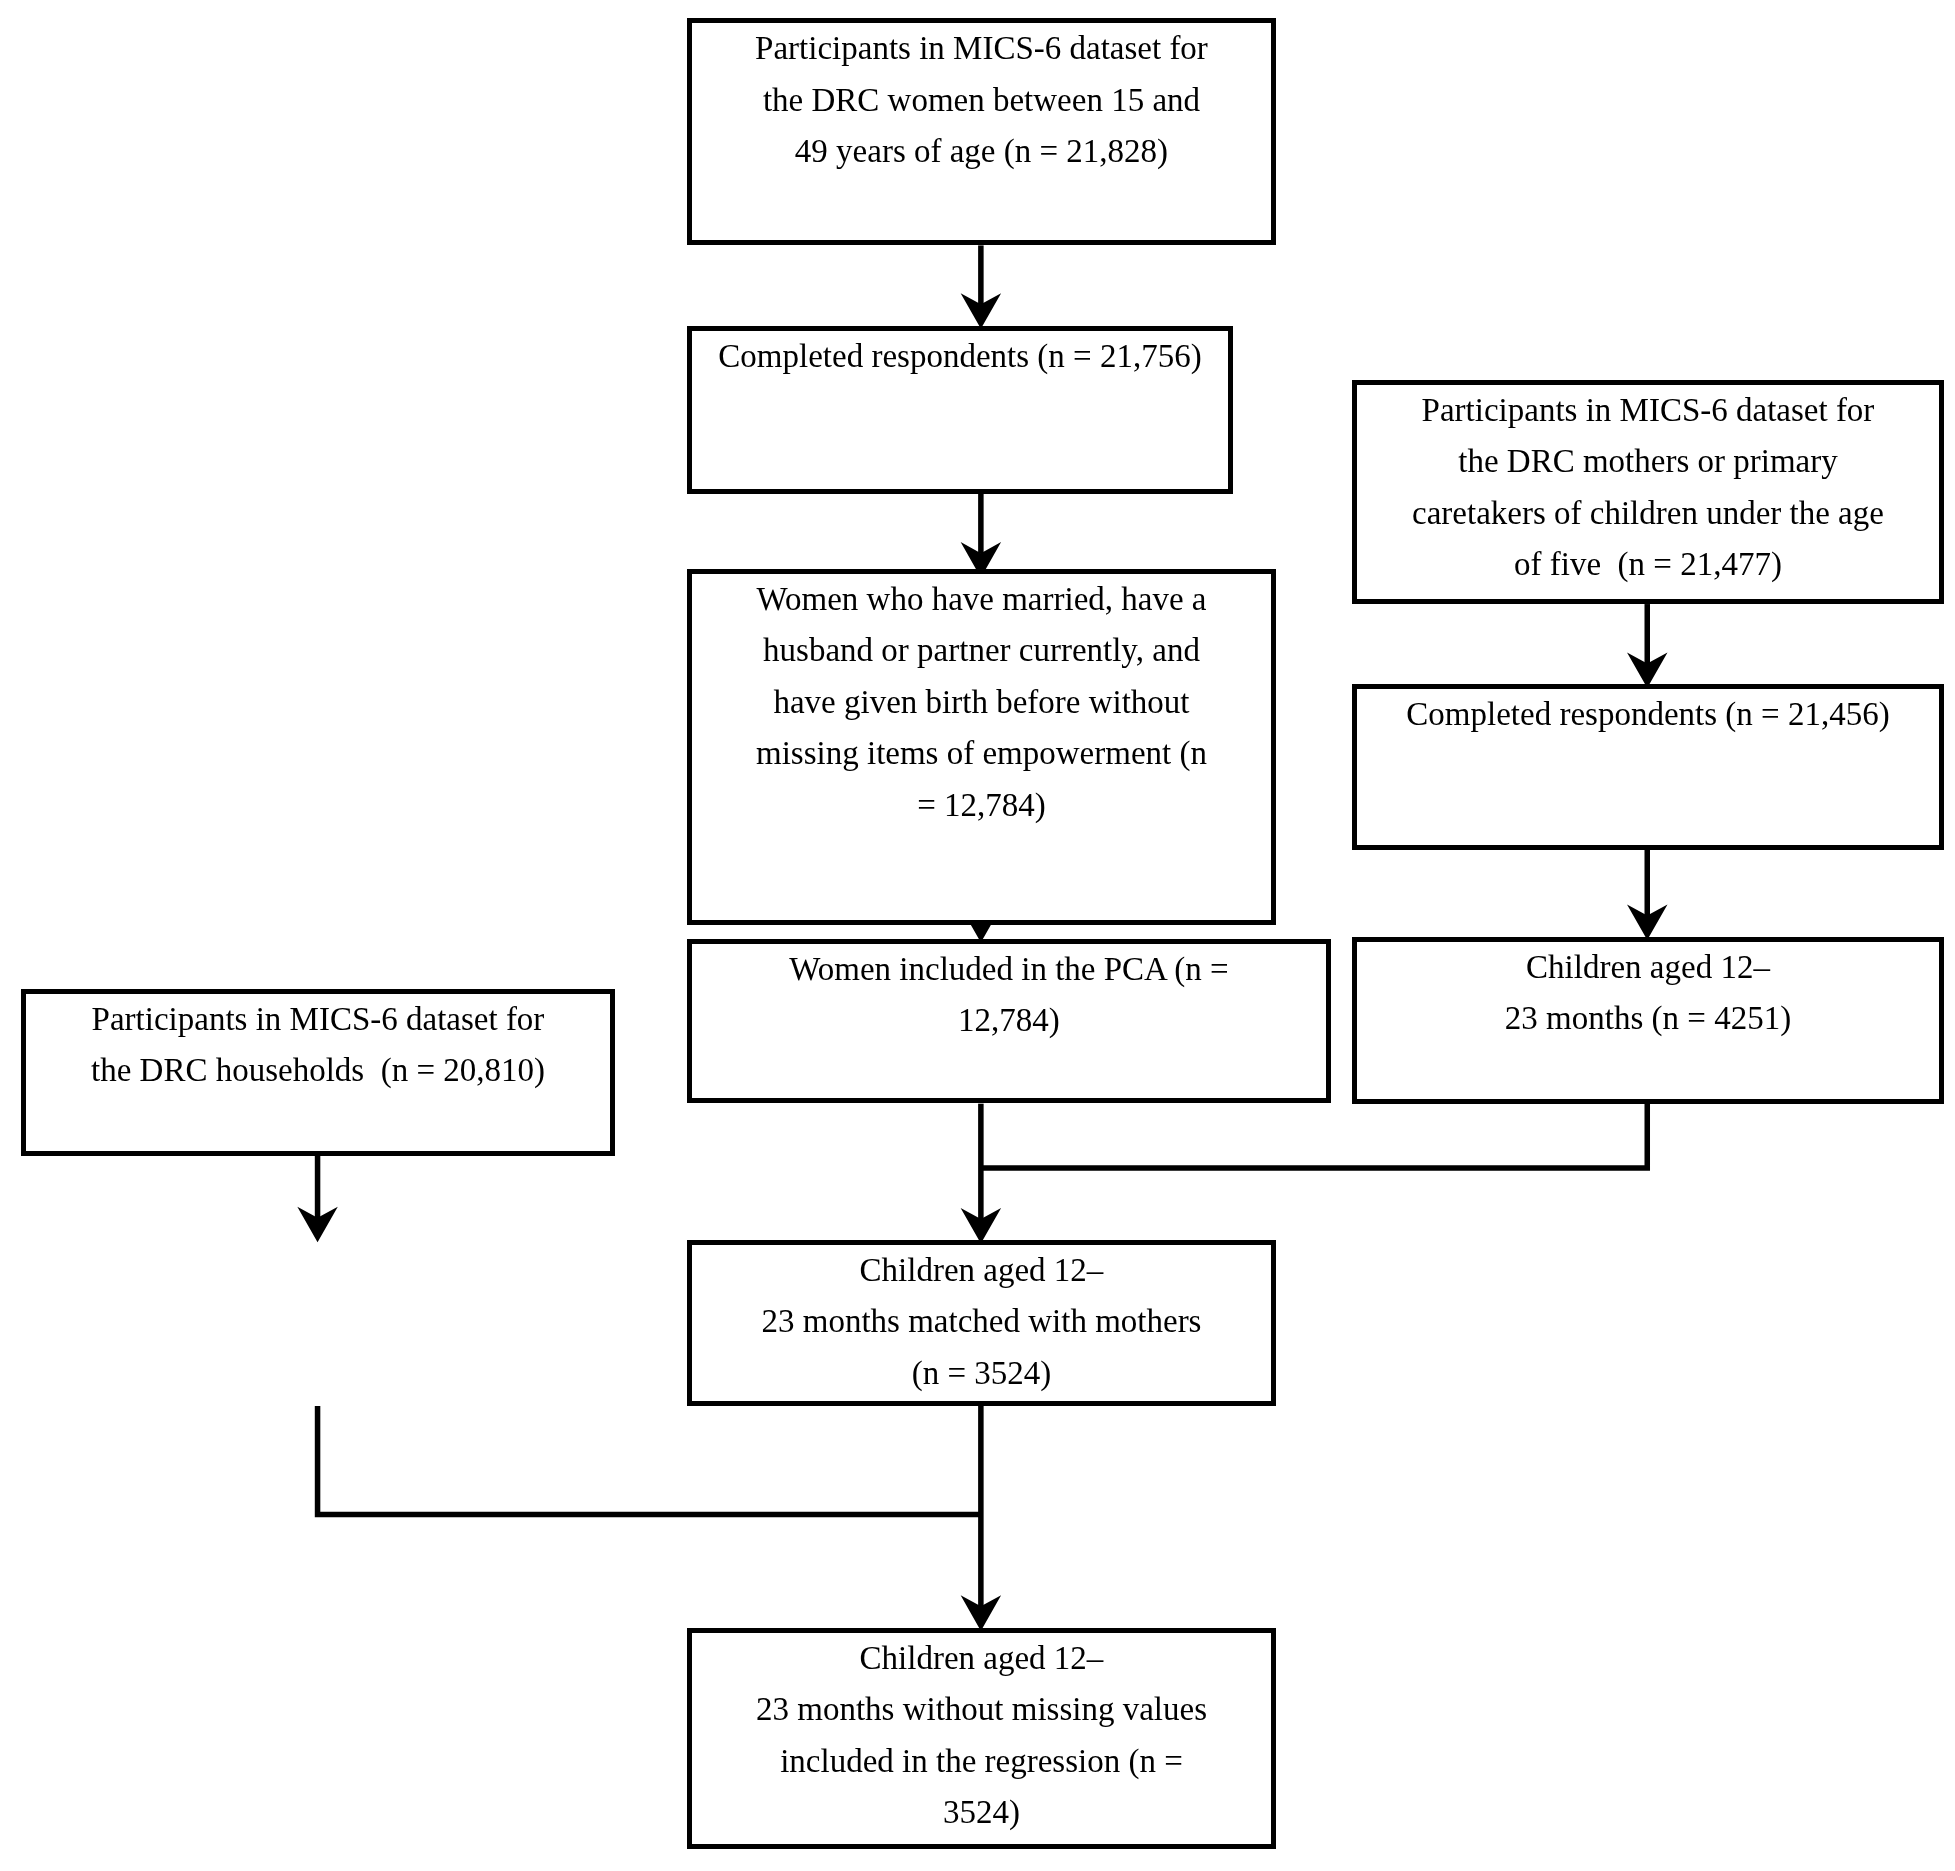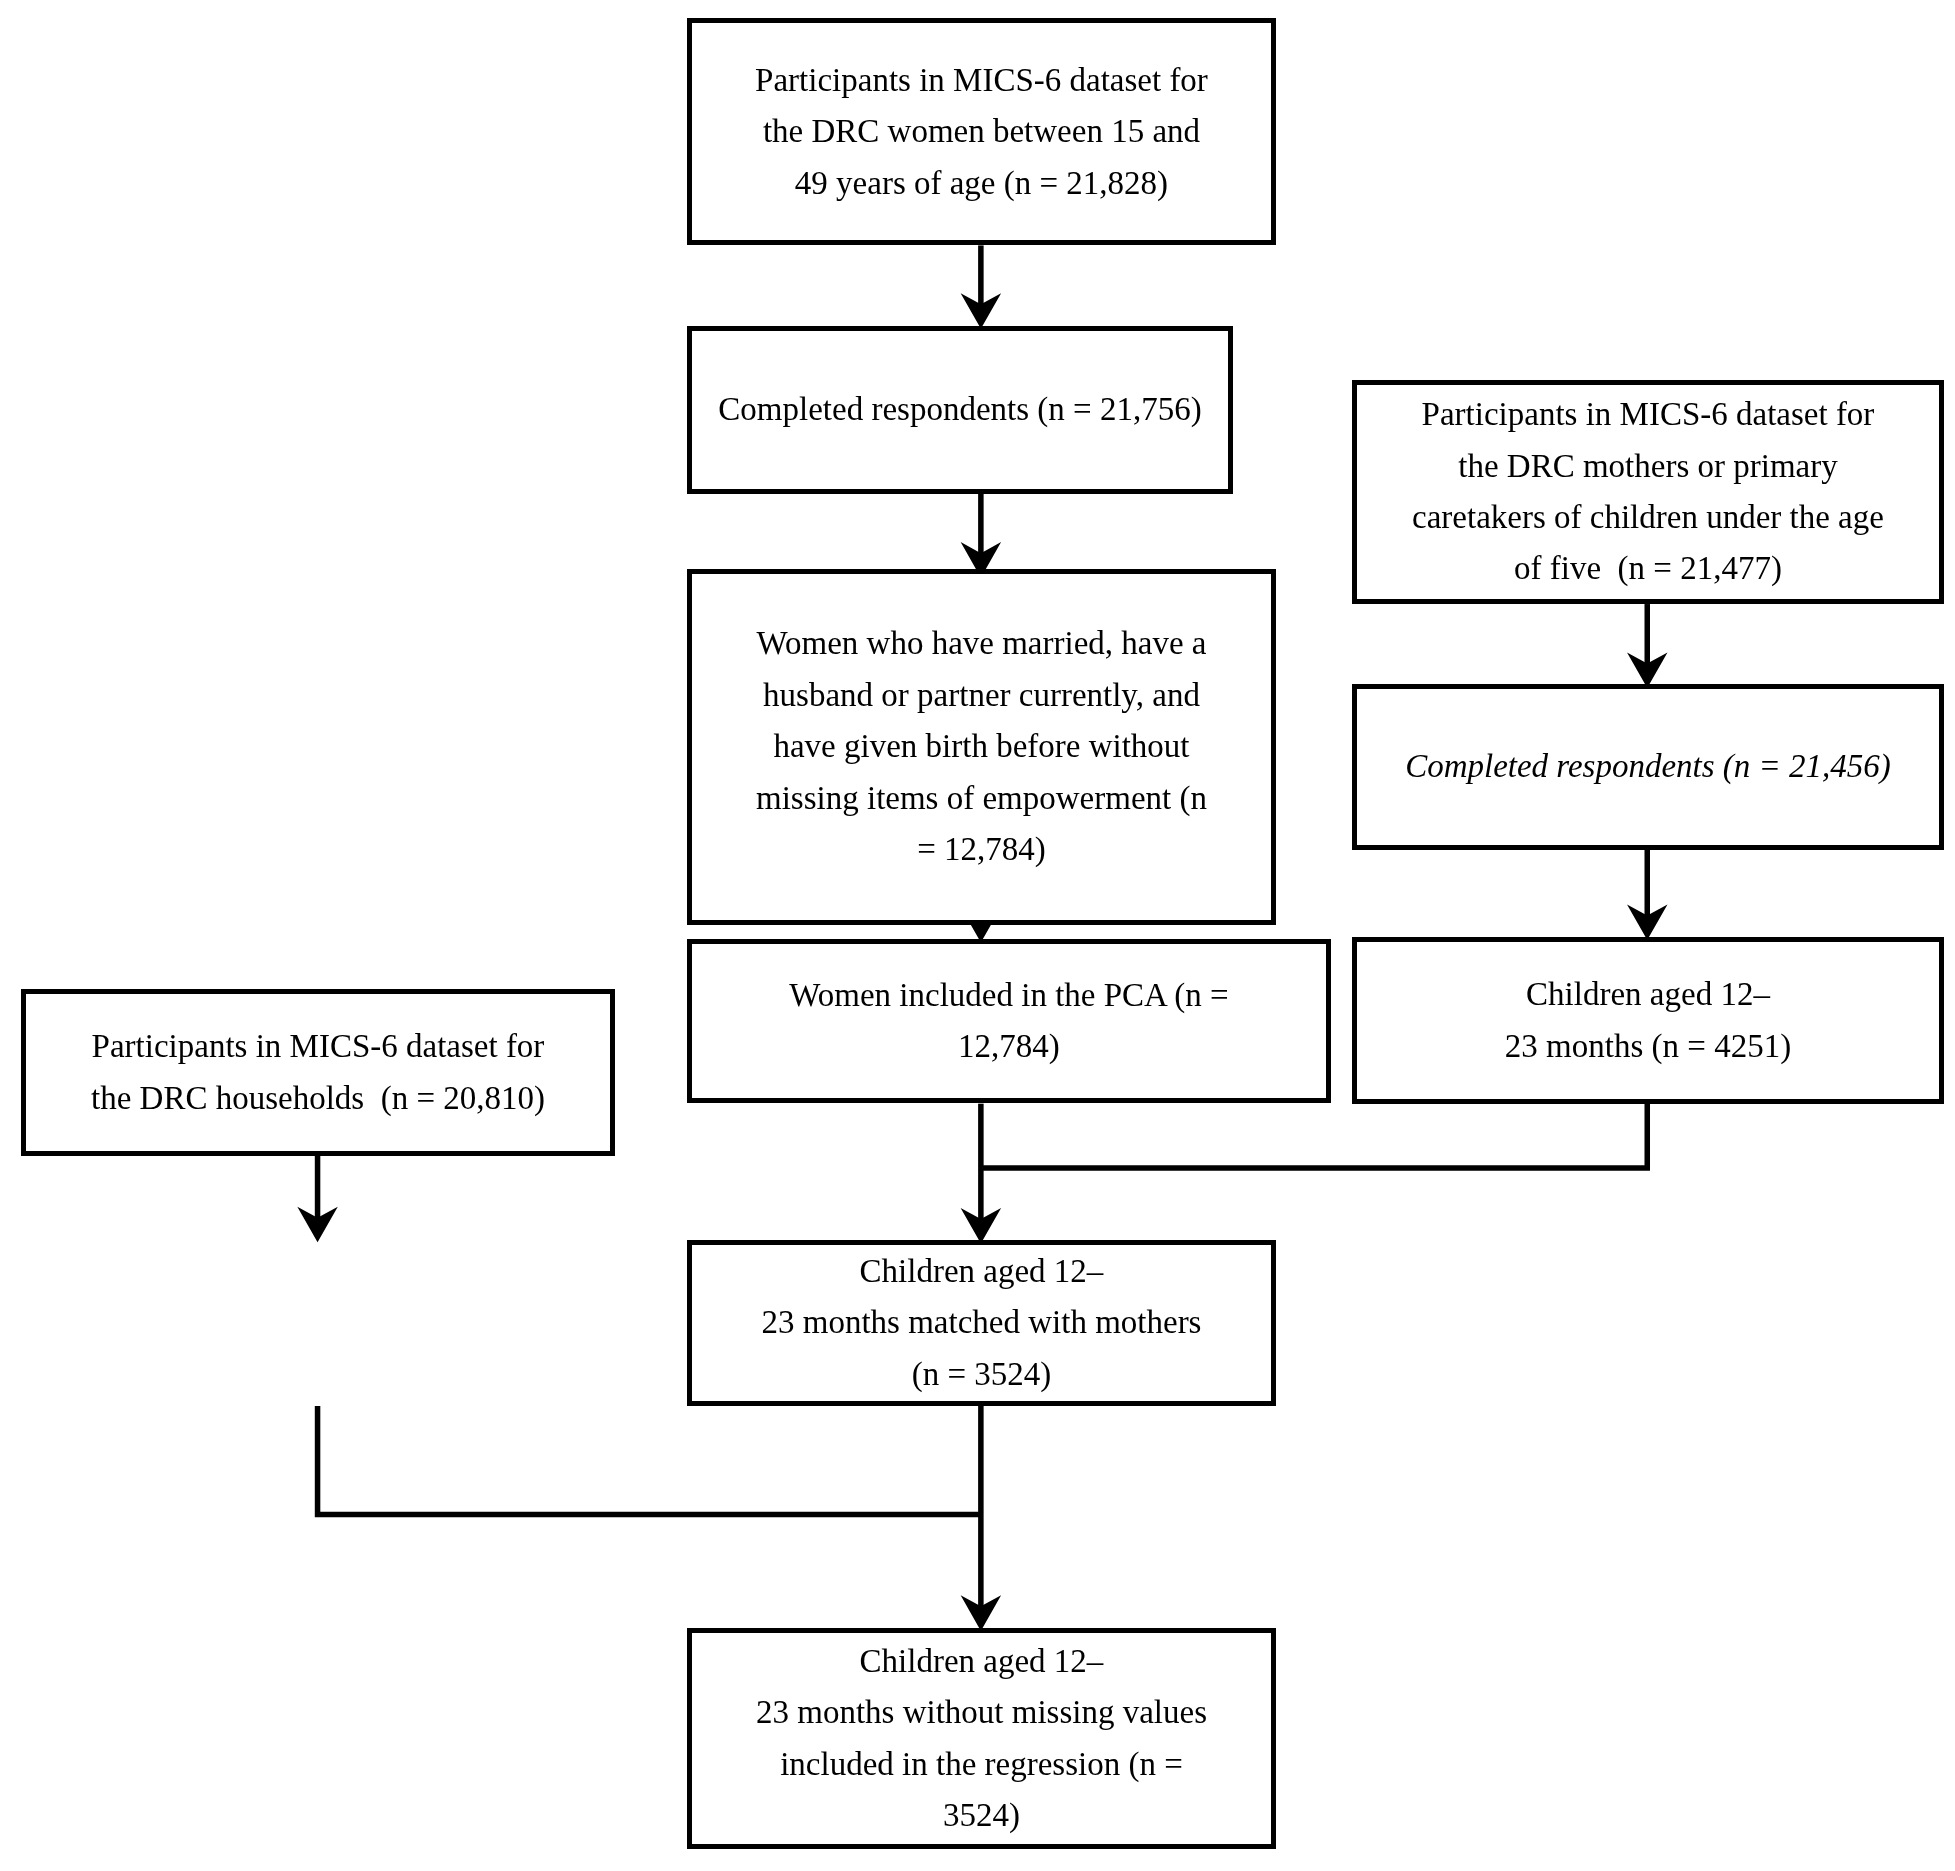--- a/index.html
+++ b/index.html
@@ -21,21 +21,21 @@
     top: 0;
     width: 1955px;
     height: 1872px;
   }
   .node {
     position: absolute;
     box-sizing: border-box;
     border: 5.5px solid #000000;
     background: #ffffff;
     display: flex;
-    align-items: center;
+    align-items: flex-start;
     justify-content: center;
   }
   .node-text {
     display: block;
     white-space: pre-wrap;
     text-align: center;
     font-size: 33px;
     line-height: 1.56;
     padding: 0 4.9px;
   }
@@ -116,21 +116,21 @@
 3524)</span>
   </div>
 
   <div class="node" style="left:1352px; top:380px; width:592px; height:224px;">
     <span class="node-text">Participants in MICS-6 dataset for
 the DRC mothers or primary
 caretakers of children under the age
 of five  (n = 21,477)</span>
   </div>
 
-  <div class="node" style="left:1352px; top:684px; width:592px; height:166px;font-style:italic;">
+  <div class="node" style="left:1352px; top:684px; width:592px; height:166px;">
     <span class="node-text">Completed respondents (n = 21,456)</span>
   </div>
 
   <div class="node" style="left:1352px; top:937px; width:592px; height:167px;">
     <span class="node-text">Children aged 12–
 23 months (n = 4251)</span>
   </div>
 
   <div class="node" style="left:21px; top:989px; width:594px; height:167px;">
     <span class="node-text">Participants in MICS-6 dataset for

